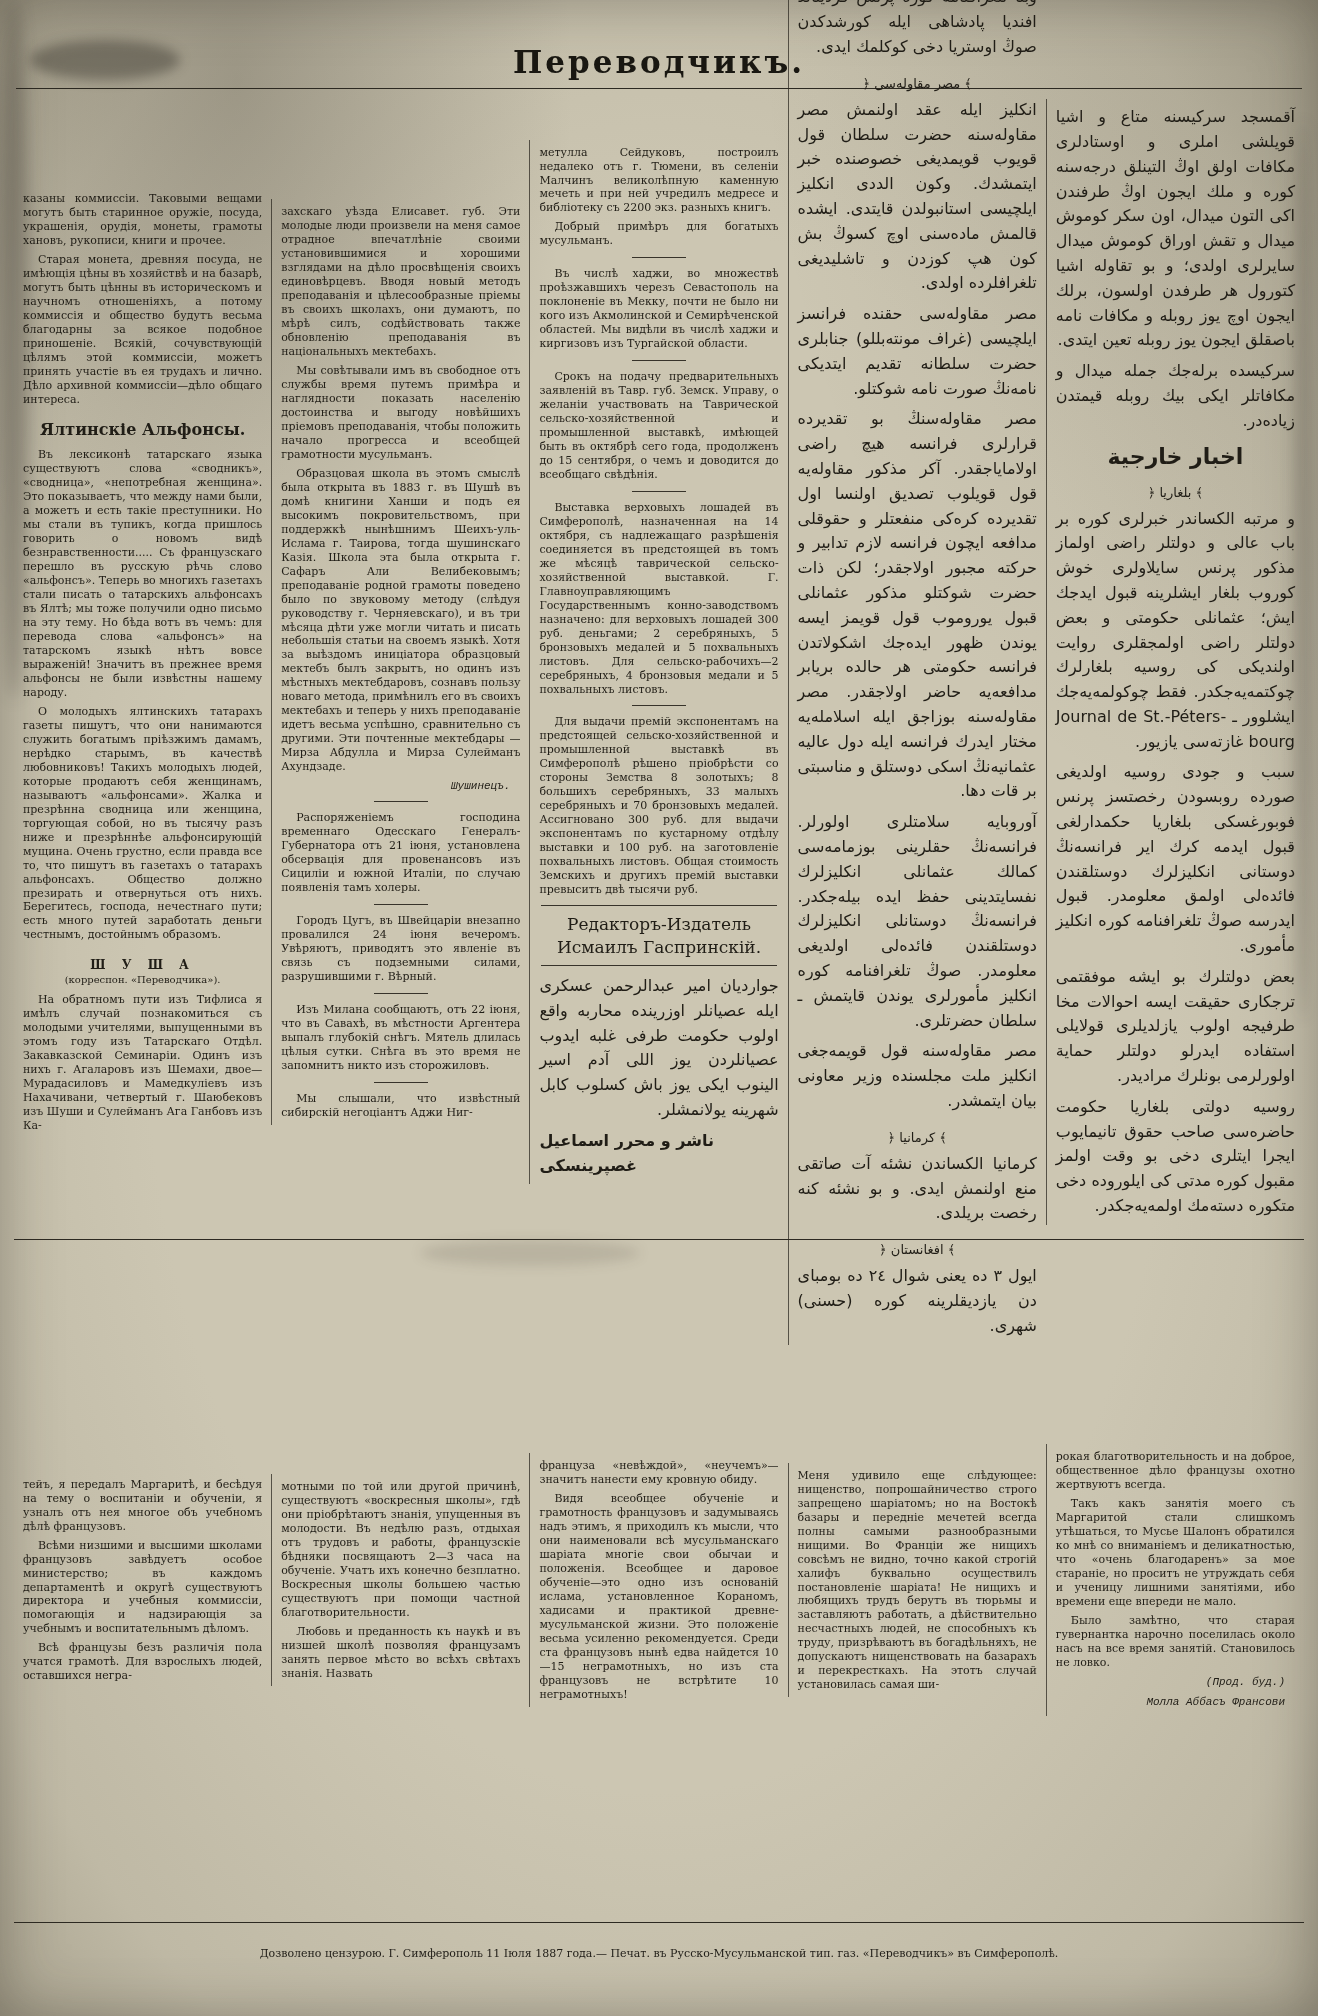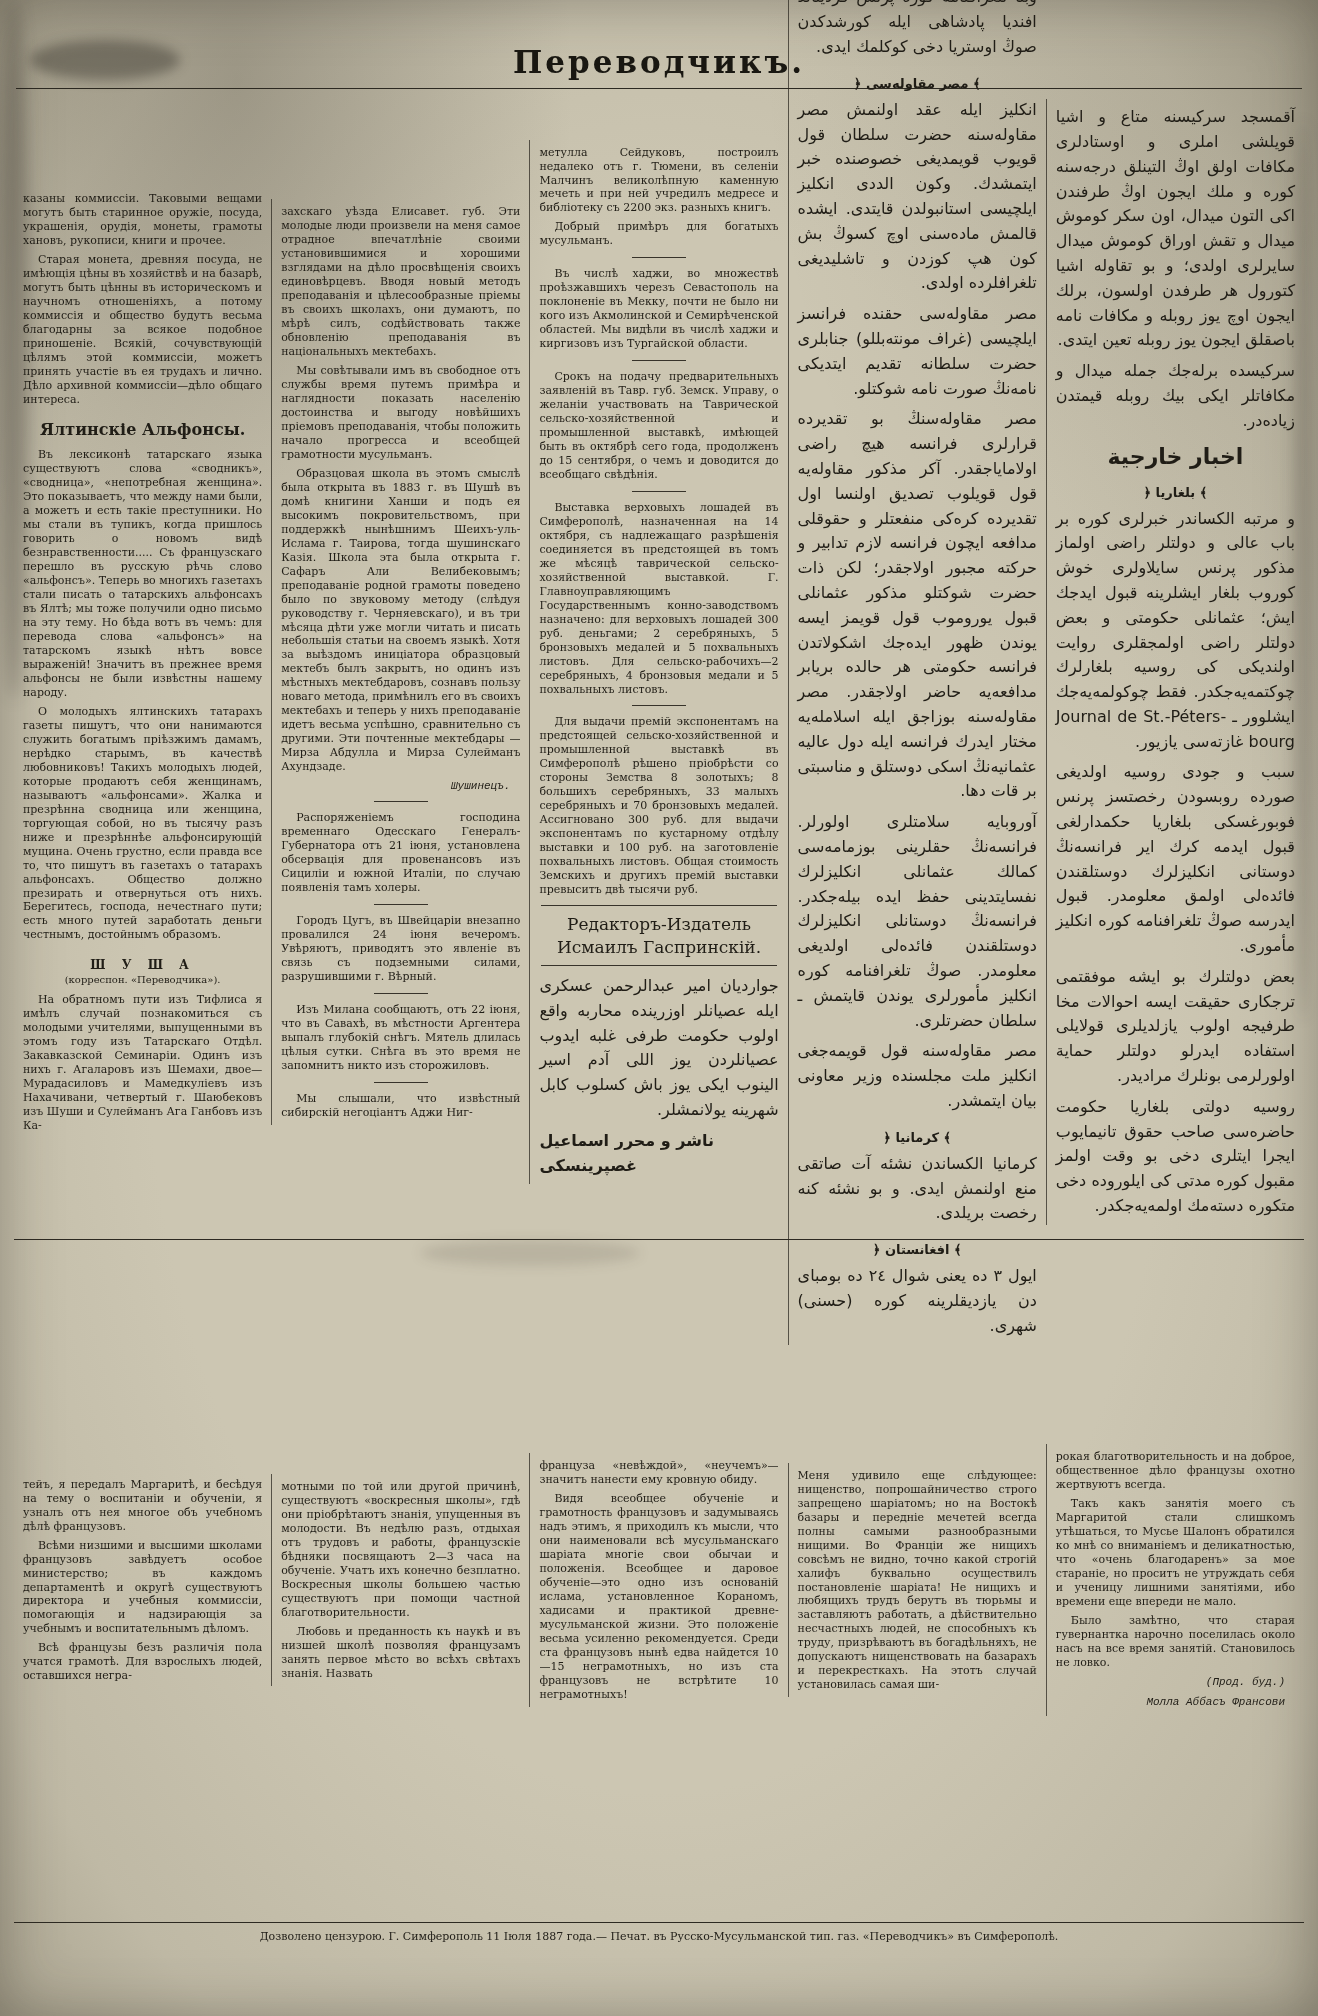--- a/index.html
+++ b/index.html
@@ -52,27 +52,27 @@
   .h1{font-size:16px;font-weight:bold;text-align:center;margin:14px 0 9px 0;}
   .h2{font-size:12px;font-weight:bold;text-align:center;letter-spacing:6px;margin:16px 0 2px 0;}
   .sub{font-size:10px;text-align:center;margin:0 0 8px 0;}
   .sig{font-size:11px;text-align:right;margin:6px 10px 8px 0;font-style:italic;font-family:Liberation Mono, monospace;}
   .cen{font-size:17px;text-align:center;margin:0 0 3px 0;}
   .rule{width:54px;border-top:1px solid #37332a;margin:9px auto 9px auto;}
   .frule{border-top:1px solid #37332a;margin:8px 2px;}
 
   .arp{direction:rtl;font-family:"DejaVu Sans", sans-serif;font-size:16px;line-height:1.55;text-align:justify;margin:0 0 6px 0;}
   .arsig{text-align:left;font-weight:bold;}
-  .arh{direction:rtl;font-family:"DejaVu Sans", sans-serif;font-size:13px;font-weight:bold;text-align:center;margin:16px 0 7px 0;}
+  .arh{direction:rtl;font-family:"DejaVu Sans", sans-serif;font-size:13px;font-weight:normal;text-align:center;margin:16px 0 7px 0;}
   .arbig{direction:rtl;font-family:"DejaVu Sans", sans-serif;font-size:22px;font-weight:bold;text-align:center;margin:10px 0 6px 0;letter-spacing:1px;}
 
   .footer{
     border-top:1.5px solid #2c2921;
     margin:6px 14px 0 14px;
-    padding-top:7px;
+    padding-top:24px;
     text-align:center;
     font-size:11px;
     color:#23201a;
   }
 </style>
 </head>
 <body>
 
 <div class="page">
   <div class="stain s1"></div>

